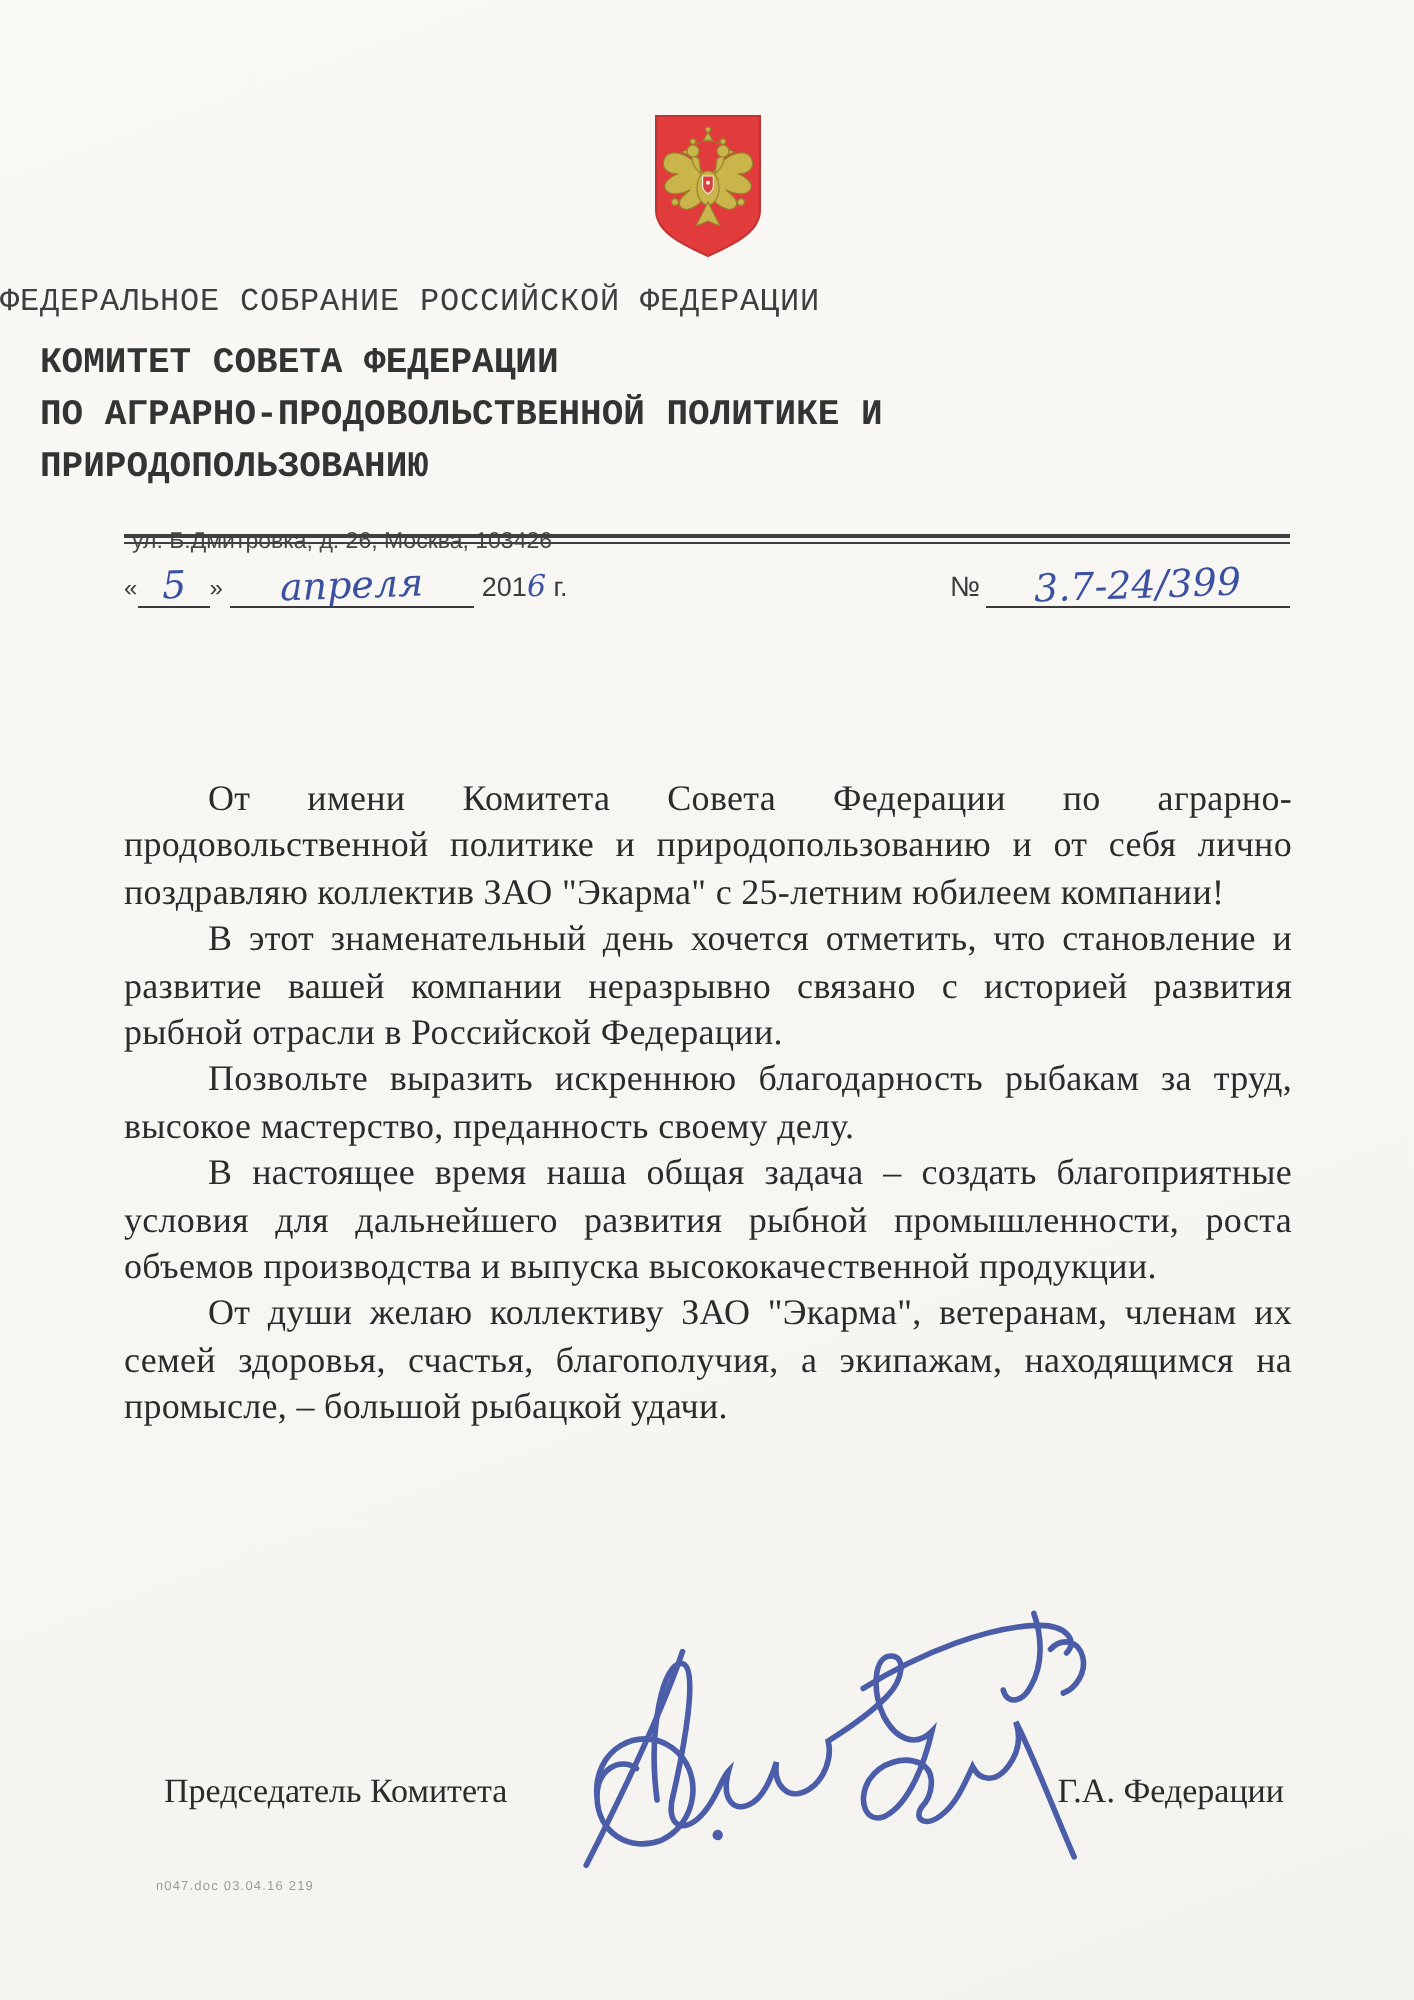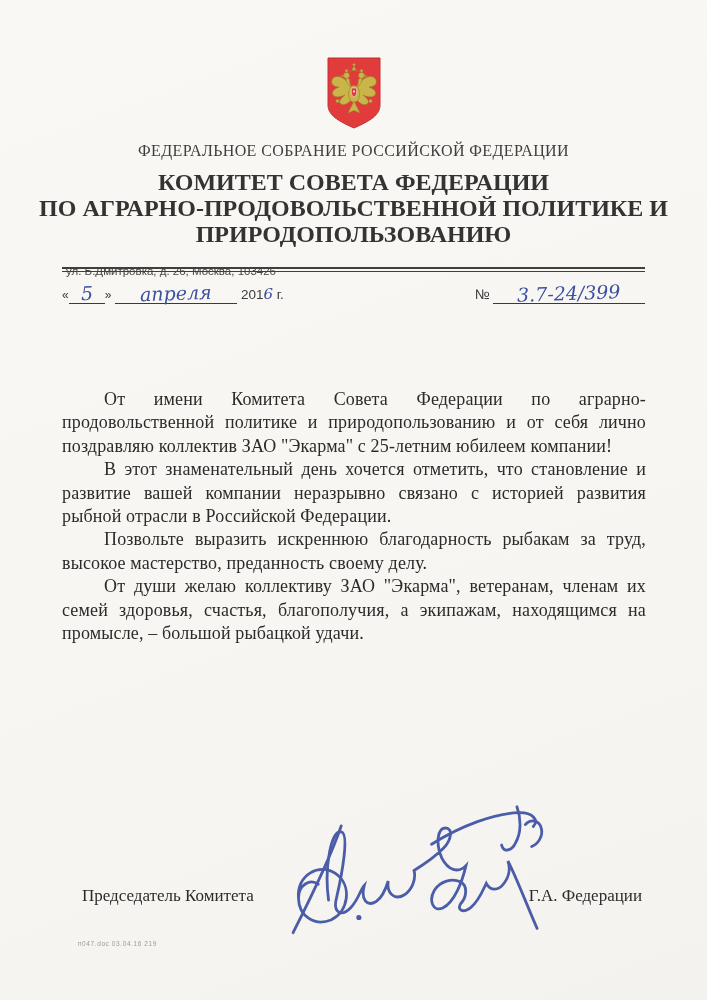--- a/index.html
+++ b/index.html
@@ -5,24 +5,24 @@
   html,body{margin:0;padding:0;background:#e8e7e3;}
   .page{
     position:relative;width:707px;height:1000px;margin:0 auto;
     background:linear-gradient(160deg,#f9f8f5 0%,#f6f5f1 70%,#f3f2ee 100%);
     overflow:hidden;
     font-family:"Liberation Serif", serif;
     color:#2b2b2b;
   }
   
   .emblem{position:absolute;left:326px;top:57px;width:56px;height:72px;}
-  .letterhead{position:absolute;left:0;top:142px;width:707px;text-align:center;
-    font-family:Liberation Serif, serif;}
+  .letterhead{position:absolute;left:0;top:142px;width:707px;text-align:left;
+    font-family:Liberation Mono, monospace;}
   .lh1{font-size:16px;letter-spacing:.4px;color:#3e3e3e;margin-bottom:9px;}
-  .lh2{font-size:24px;font-weight:bold;line-height:26px;color:#333;}
+  .lh2{font-size:18px;font-weight:bold;line-height:26px;color:#333;padding-left:20px;}
   .address{position:absolute;left:66px;top:265px;font-family:"Liberation Sans", sans-serif;
     font-size:11.5px;color:#474747;}
   .rule{position:absolute;left:62px;top:267px;width:583px;height:2px;
     border-top:2.2px solid #3f3f3f;border-bottom:1.2px solid #3f3f3f;}
   
   .dateline{position:absolute;left:62px;top:281px;width:583px;display:flex;
     justify-content:space-between;align-items:baseline;
     font-family:"Liberation Sans", sans-serif;font-size:13.5px;color:#3a3a3a;}
   .blank{display:inline-block;border-bottom:1.4px solid #3a3a3a;text-align:center;
     vertical-align:baseline;}
@@ -97,20 +97,21 @@
     </div>
     <div>
       <span class="num-label">№</span><span class="blank num"><span class="hand">3.7-24/399</span></span>
     </div>
   </div>
 
   <div class="body">
     <p>От имени Комитета Совета Федерации по аграрно-продовольственной политике и природопользованию и от себя лично поздравляю коллектив ЗАО "Экарма" с 25-летним юбилеем компании!</p>
     <p>В этот знаменательный день хочется отметить, что становление и развитие вашей компании неразрывно связано с историей развития рыбной отрасли в Российской Федерации.</p>
     <p>Позвольте выразить искреннюю благодарность рыбакам за труд, высокое мастерство, преданность своему делу.</p>
+    <p>В настоящее время наша общая задача – создать благоприятные условия для дальнейшего развития рыбной промышленности, роста объемов производства и выпуска высококачественной продукции.</p>
     <p>От души желаю коллективу ЗАО "Экарма", ветеранам, членам их семей здоровья, счастья, благополучия, а экипажам, находящимся на промысле, – большой рыбацкой удачи.</p>
   </div>
 
   <svg class="signature-svg" viewBox="0 0 270 135">
     <g fill="none" stroke="#3c50a2" stroke-width="2.8" stroke-linecap="round" opacity="0.92">
       <path d="M10,130 C28,96 50,52 60,24"></path>
       <path d="M16,96 C14,72 38,60 54,72 C70,84 66,110 48,118 C32,124 16,114 16,96 C16,82 28,76 36,82"></path>
       <path d="M46,98 C42,64 50,28 60,30 C68,32 60,72 54,96 C50,110 58,116 68,106 C76,98 78,88 82,84 C78,98 84,106 94,100 C100,96 104,86 106,80 C104,92 112,100 122,94 C130,89 134,78 132,70 C142,64 154,56 162,48 C170,40 172,28 164,28 C156,28 154,44 160,58 C166,70 176,74 184,66 C180,82 172,102 160,108 C150,112 146,100 152,90 C158,81 170,78 178,82 C186,86 184,98 178,104 C174,110 180,114 188,108 C196,102 200,92 204,84 C208,92 216,92 222,84 C228,76 228,68 226,62 C234,78 244,106 254,130"></path>
       <path d="M150,44 C180,26 214,14 238,14 C252,14 258,22 252,28"></path>
       <path d="M236,8 C240,20 240,34 234,44 C230,52 222,54 220,46"></path>

